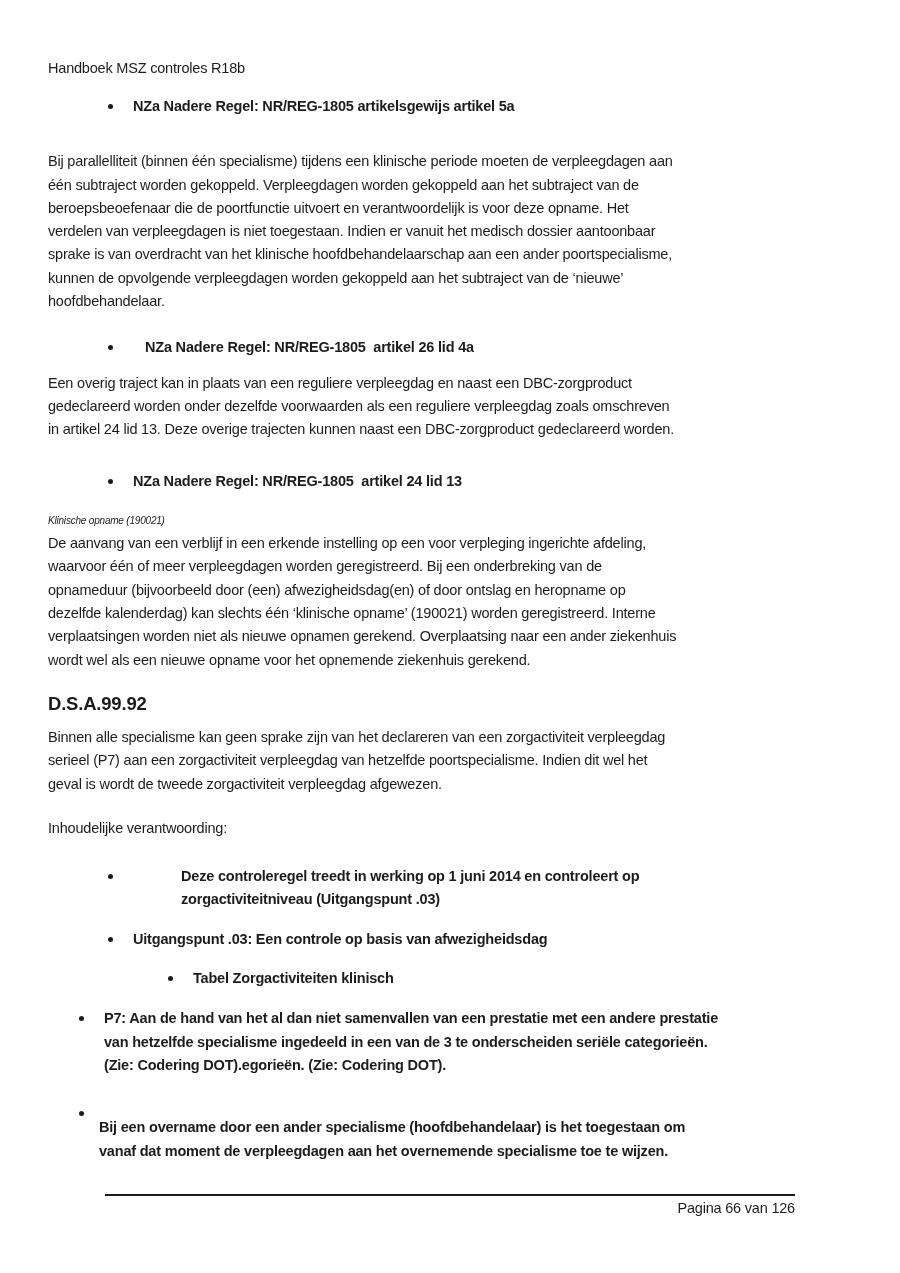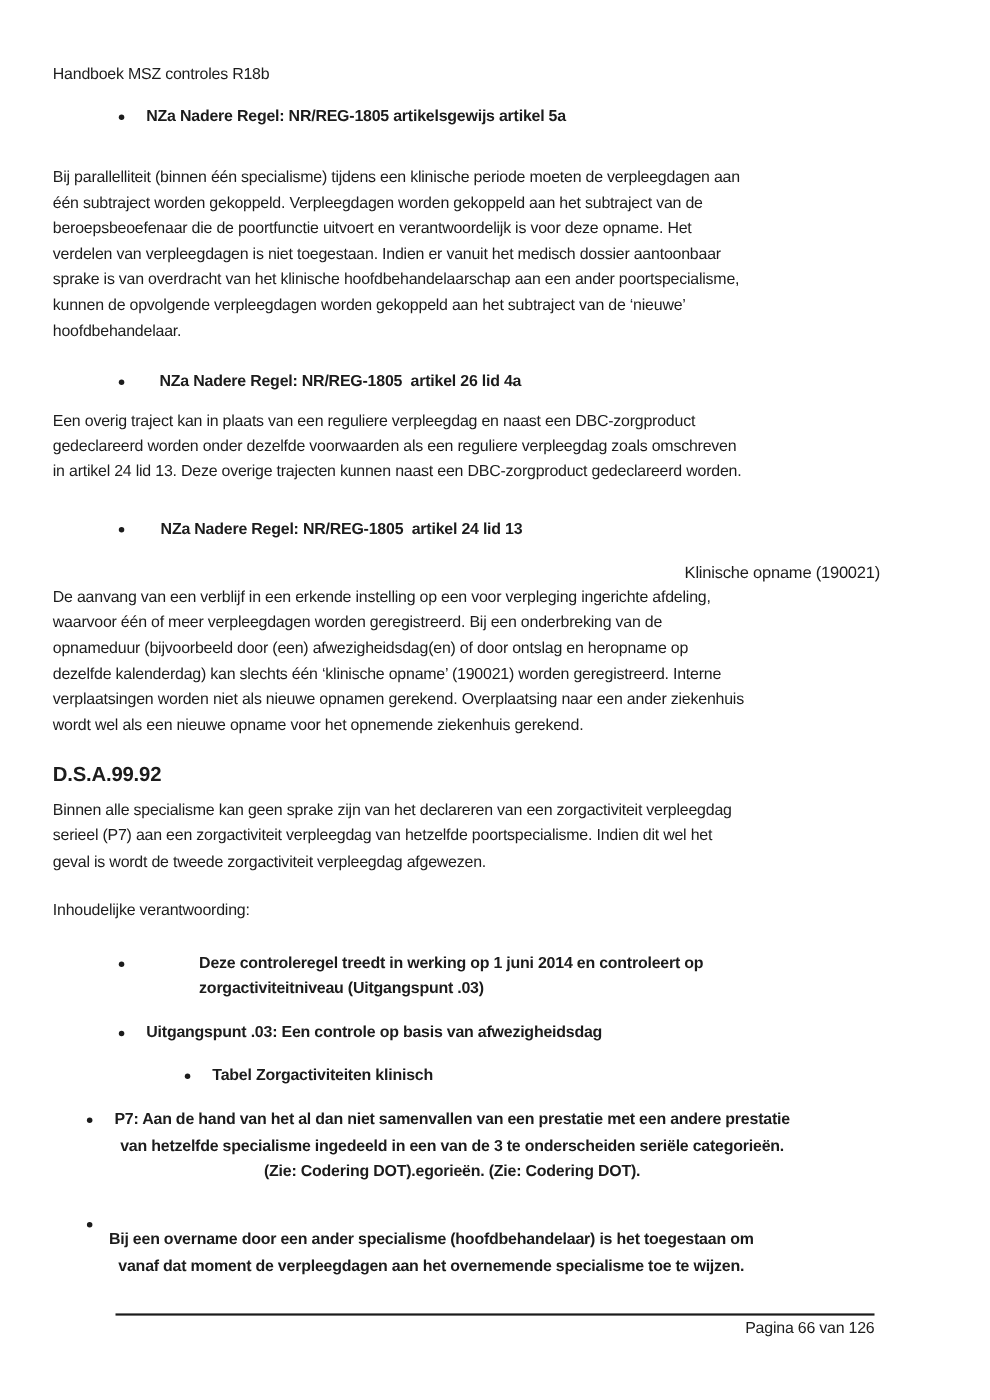--- a/index.html
+++ b/index.html
@@ -32,38 +32,37 @@
   .bullet .dot {
     flex: 0 0 auto;
     width: 5px; height: 5px; border-radius: 50%;
     background: #1c1c1c;
     margin-top: 9px;
   }
   .bullet .btext { white-space: pre; font-weight: bold; }
   
   .lvlA { margin-left: 60px; }  .lvlA .btext { margin-left: 20px; }
   .lvlB { margin-left: 120px; } .lvlB .btext { margin-left: 20px; }
-  .lvlC { margin-left: 31px; }  .lvlC .btext { margin-left: 20px; text-align: center; }
+  .lvlC { margin-left: 31px; }  .lvlC .btext { margin-left: 20px; }
 
   .heading-italic {
-    font-size: 15px; line-height: 23.3px;
+    font-style: italic; font-size: 10px; line-height: 23.3px;
     letter-spacing: -0.2px; white-space: pre;
     margin-top: 16px;
-    text-align: right;
   }
   .heading-bold {
     font-weight: bold; font-size: 18.5px; line-height: 28px;
     letter-spacing: -0.2px; white-space: pre;
     margin-top: 18px;
   }
   .m-b1   { margin-top: 15px; }
   .m-p1   { margin-top: 32px; }
   .m-b2   { margin-top: 23px; gap: 12px; }
   .m-p2   { margin-top: 12px; }
-  .m-b3   { margin-top: 28px; gap: 13px; }
+  .m-b3   { margin-top: 28px; }
   .m-p4   { margin-top: 8px; }
   .m-inh  { margin-top: 21px; }
   .m-b4   { margin-top: 25px; gap: 48px; }
   .m-b5   { margin-top: 16px; }
   .m-b6   { margin-top: 16px; }
   .m-b7   { margin-top: 17px; }
   .m-b8   { margin-top: 25px; flex-direction: column; }
 
   .footer {
     position: absolute;

